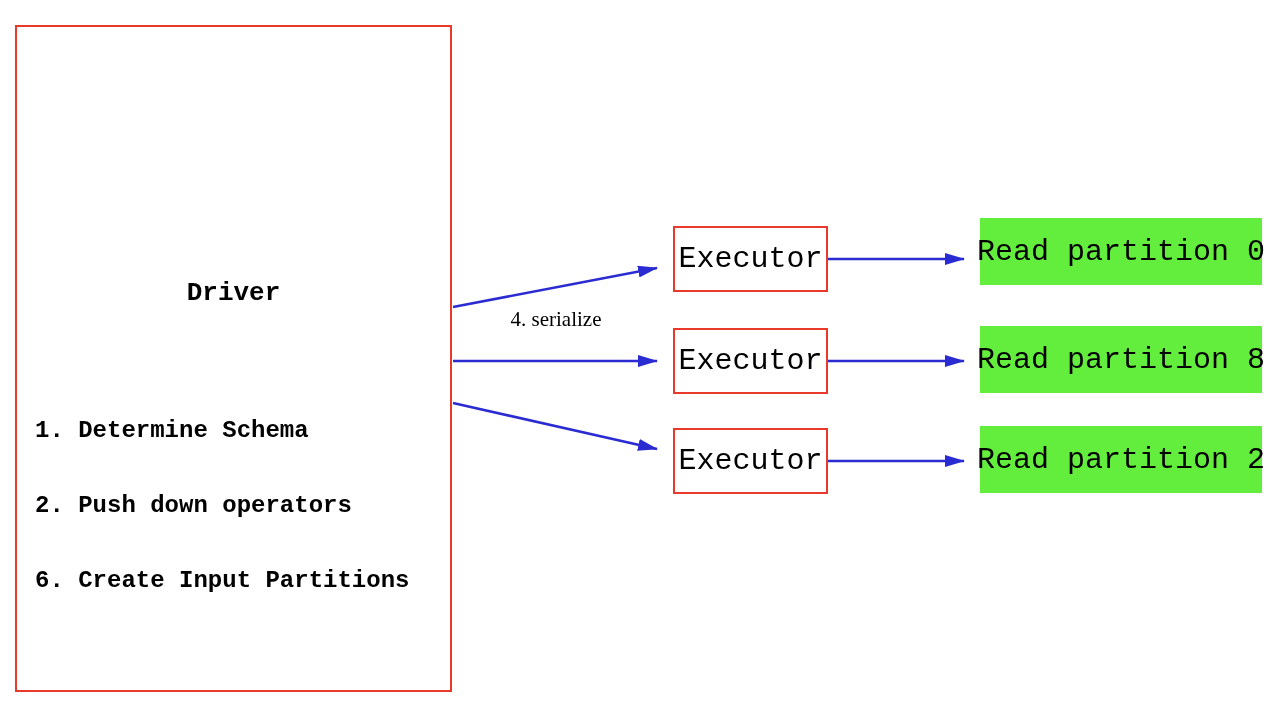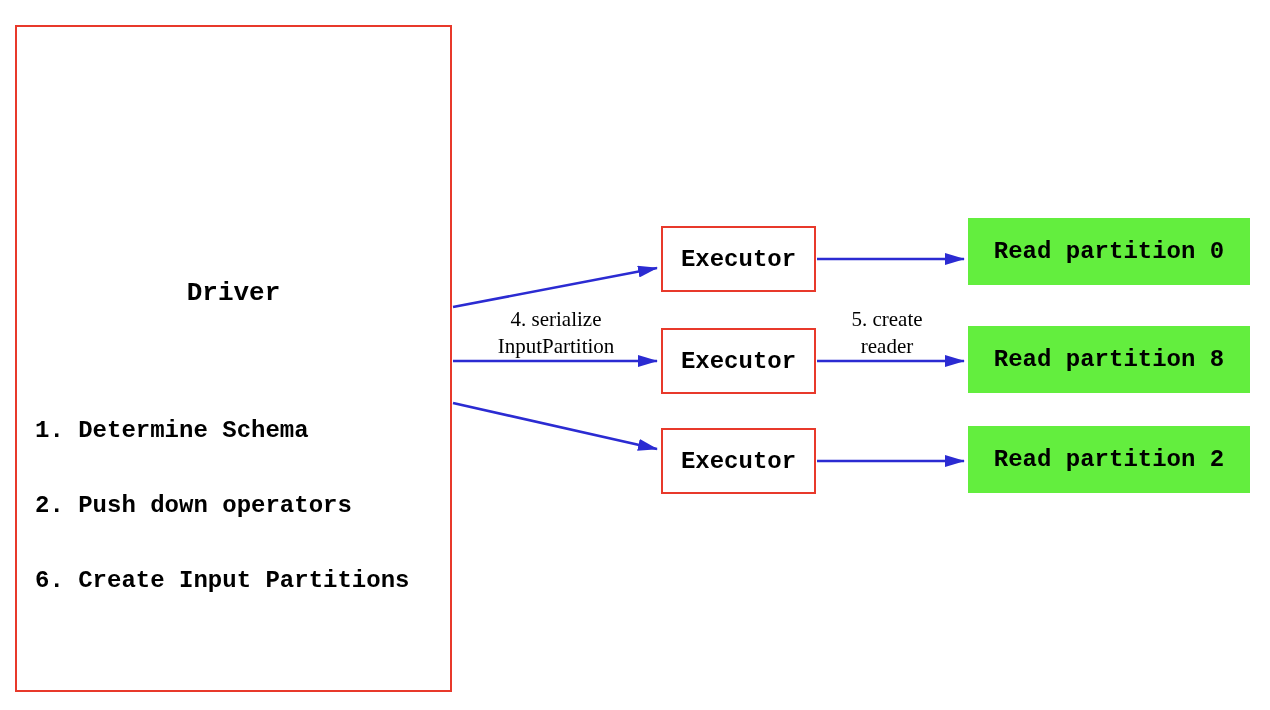--- a/index.html
+++ b/index.html
@@ -28,21 +28,21 @@
   .driver-title{
     position:absolute;left:0;top:253px;width:100%;
     text-align:center;font-size:26px;font-weight:bold;line-height:26px;
   }
   .driver-steps{
     position:absolute;left:18px;top:341px;
     font-size:24px;font-weight:bold;line-height:25px;white-space:pre;
   }
   .node{
     position:absolute;display:flex;align-items:center;justify-content:center;
-    font-size:24px;font-weight:bold;white-space:pre;
+    font-size:30px;font-weight:normal;white-space:pre;margin-left:12px;
   }
   .executor{
     left:661px;width:155px;height:66px;
     border:2px solid var(--box-border-red);background:var(--background);
   }
   .executor.e0{top:226px;}
   .executor.e1{top:328px;}
   .executor.e2{top:428px;}
   .partition{
     left:968px;width:282px;height:67px;
@@ -90,21 +90,16 @@
   <div class="node executor e0">Executor</div>
   <div class="node executor e1">Executor</div>
   <div class="node executor e2">Executor</div>
 
   <div class="node partition p0">Read partition 0</div>
   <div class="node partition p1">Read partition 8</div>
   <div class="node partition p2">Read partition 2</div>
 
   <div class="edge-label serialize">
     <div>4. serialize</div>
-    <div>InputPartition</div>
   </div>
 
-  <div class="edge-label create-reader">
-    <div>5. create</div>
-    <div>reader</div>
-  </div>
 
 </div>
 
 </body></html>

